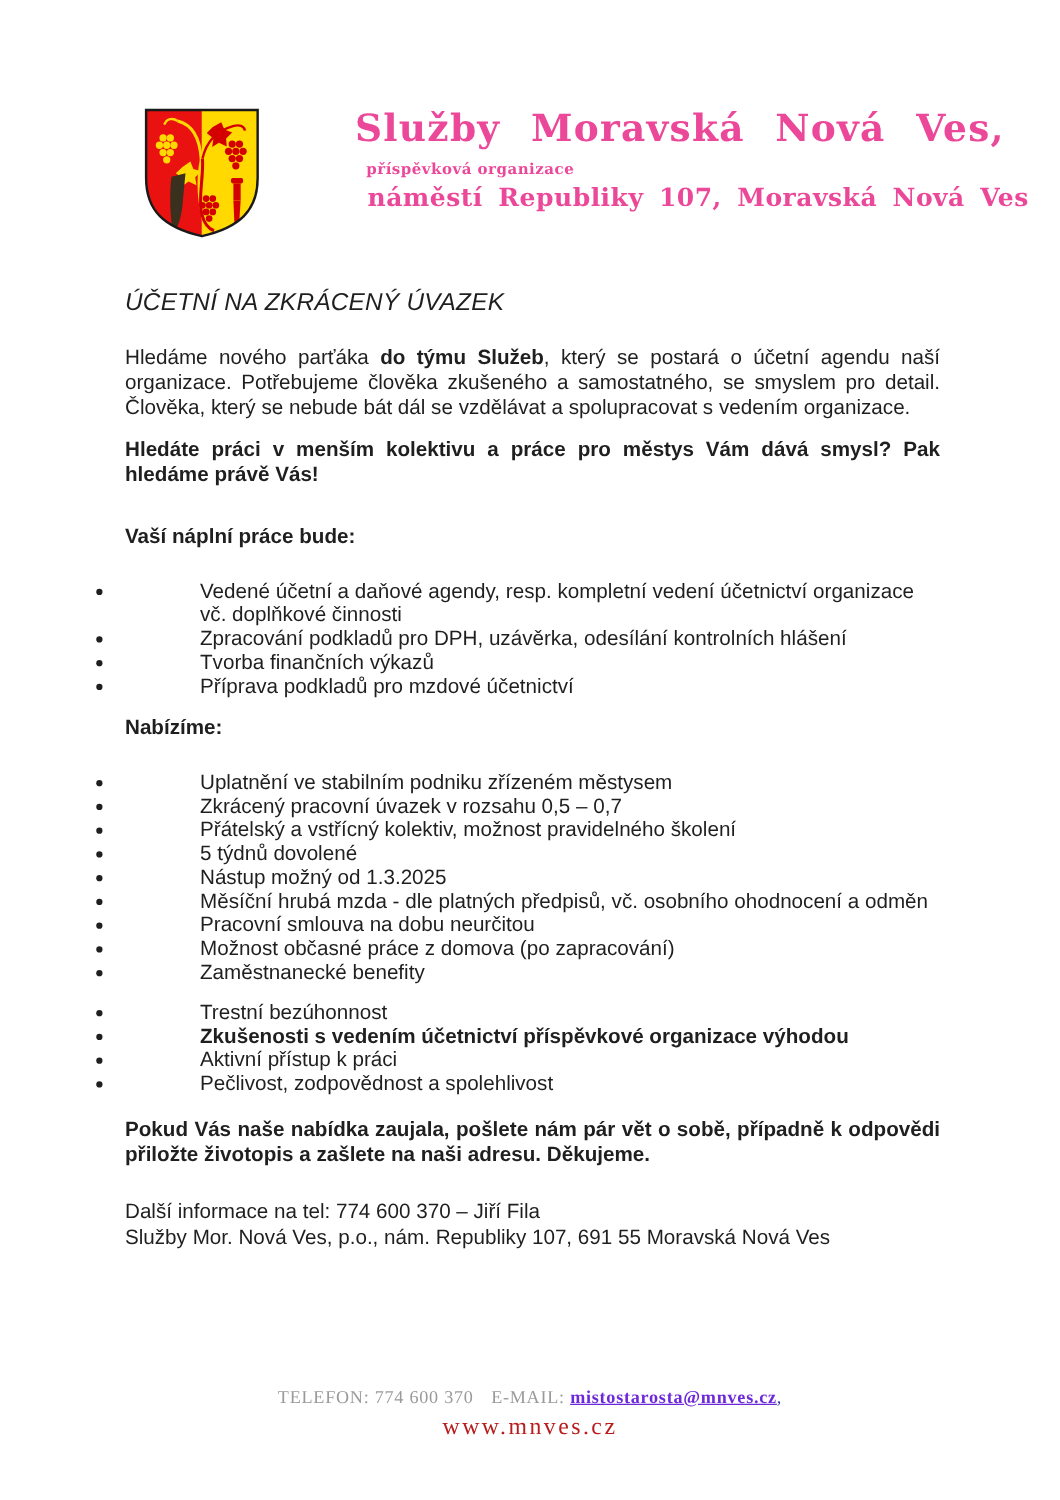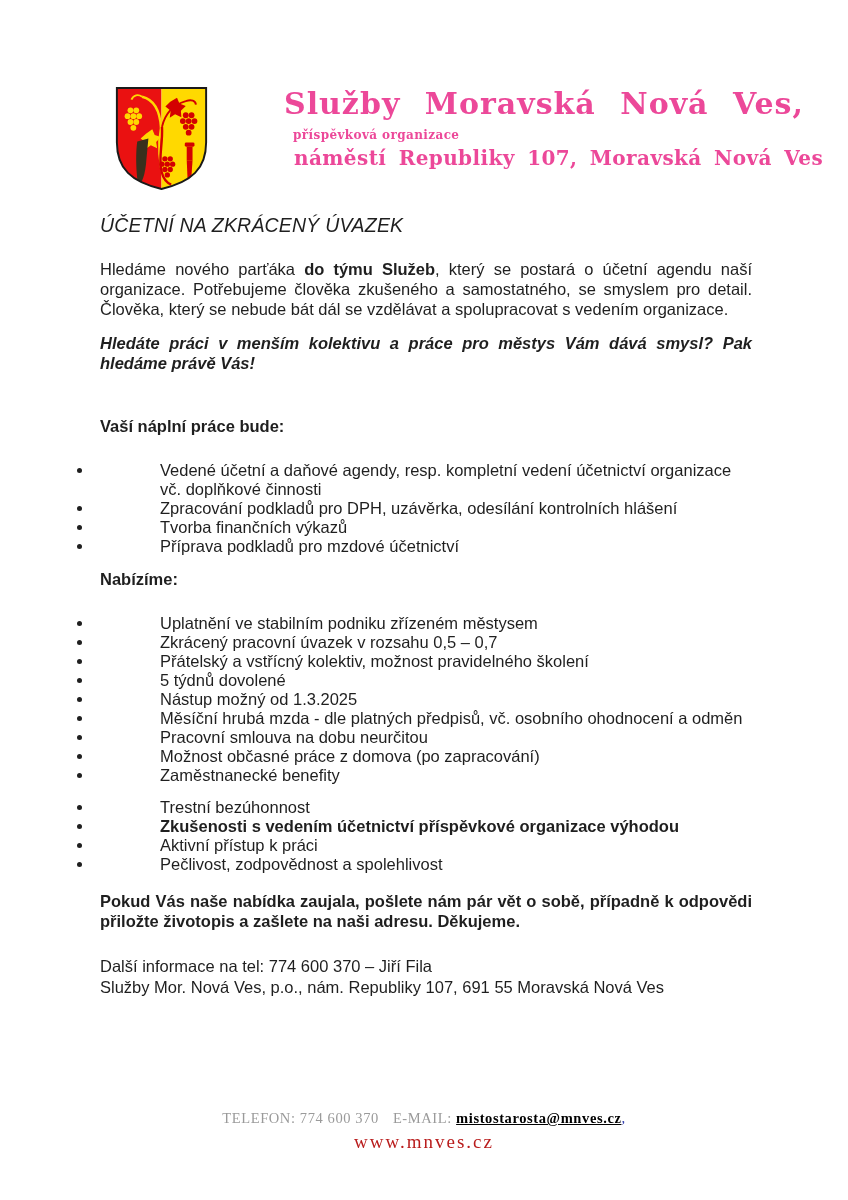--- a/index.html
+++ b/index.html
@@ -19,42 +19,42 @@
   .logo-wrap svg { width:100%; height:100%; display:block; }
   .head-text {
     margin-left:74px; margin-top:3px;
     font-family:"DejaVu Serif", serif; font-weight:bold; color:#ec4899;
   }
   .org-name   { font-size:30px; line-height:1.05; letter-spacing:1px; word-spacing:13px; white-space:nowrap; }
   .org-type   { font-size:12px; margin-top:8px;  margin-left:9px; letter-spacing:0.4px; }
   .org-address{ font-size:20px; margin-top:4px;  margin-left:10px; letter-spacing:0.4px; word-spacing:5px; white-space:nowrap; }
 
   
-  .content { position:absolute; left:100px; top:213px; width:652px; font-size:16.5px; line-height:20px; }
+  .content { position:absolute; left:100px; top:230px; width:652px; font-size:16.5px; line-height:20px; }
   .job-title { font-style:italic; font-size:19.5px; line-height:24px; letter-spacing:0.2px; margin-bottom:22px; }
   .para { text-align:justify; }
   .intro { margin-bottom:14px; }
   .bold { font-weight:bold; }
-  .pitch { font-weight:bold; margin-bottom:43px;font-style:italic; }
+  .pitch { font-weight:bold; margin-bottom:29px; }
   .section-heading { font-weight:bold; margin-bottom:25px; }
   ul.bullets { list-style:none; margin-left:-24px; margin-bottom:13px; }
   ul.bullets li { position:relative; padding-left:84px; line-height:19px; }
   ul.bullets li::before {
     content:""; position:absolute; left:1px; top:7px;
     width:5px; height:5px; border-radius:50%; background:#1f1f1f;
   }
   .closing { font-weight:bold; margin-top:17px; margin-bottom:25px; }
   .contact-line { line-height:21px; }
 
   
   .footer { position:absolute; left:0; top:1110px; width:848px; text-align:center;
             font-family:"Liberation Serif", serif; }
   .footer-line1 { font-size:14.5px; color:#9a9a9a; letter-spacing:0.6px; }
   .footer-line1 .gap { display:inline-block; width:14px; }
-  .email-link { color:#000000; font-weight:bold; text-decoration:underline; }
+  .email-link { color:#6d28d9; font-weight:bold; text-decoration:underline; }
   .email-comma { color:#2c39ab; }
   .footer-line2 { margin-top:4px; font-size:19px; color:#b91c1c; letter-spacing:2px; }
 </style>
 </head>
 <body>
 
 <div class="page">
 
   <div class="letterhead">
     <div class="logo-wrap">

